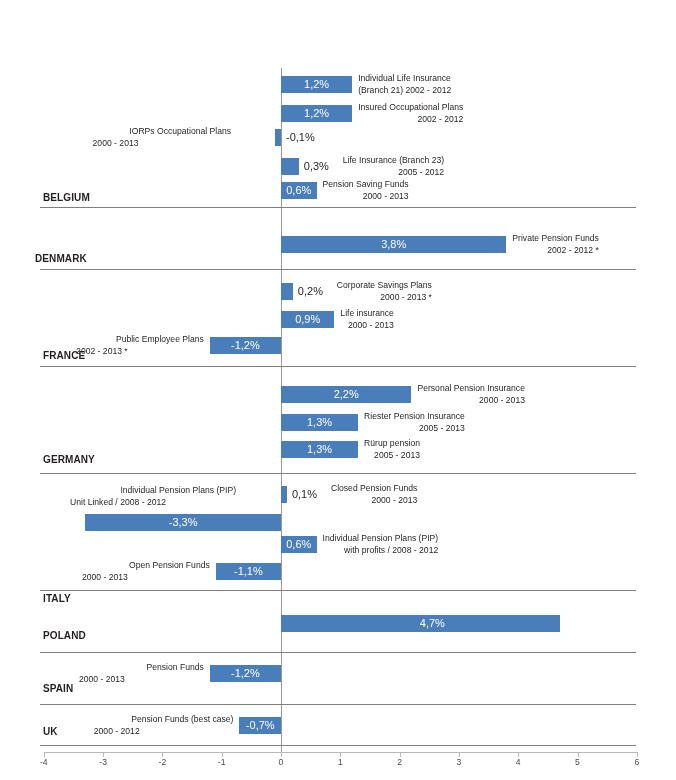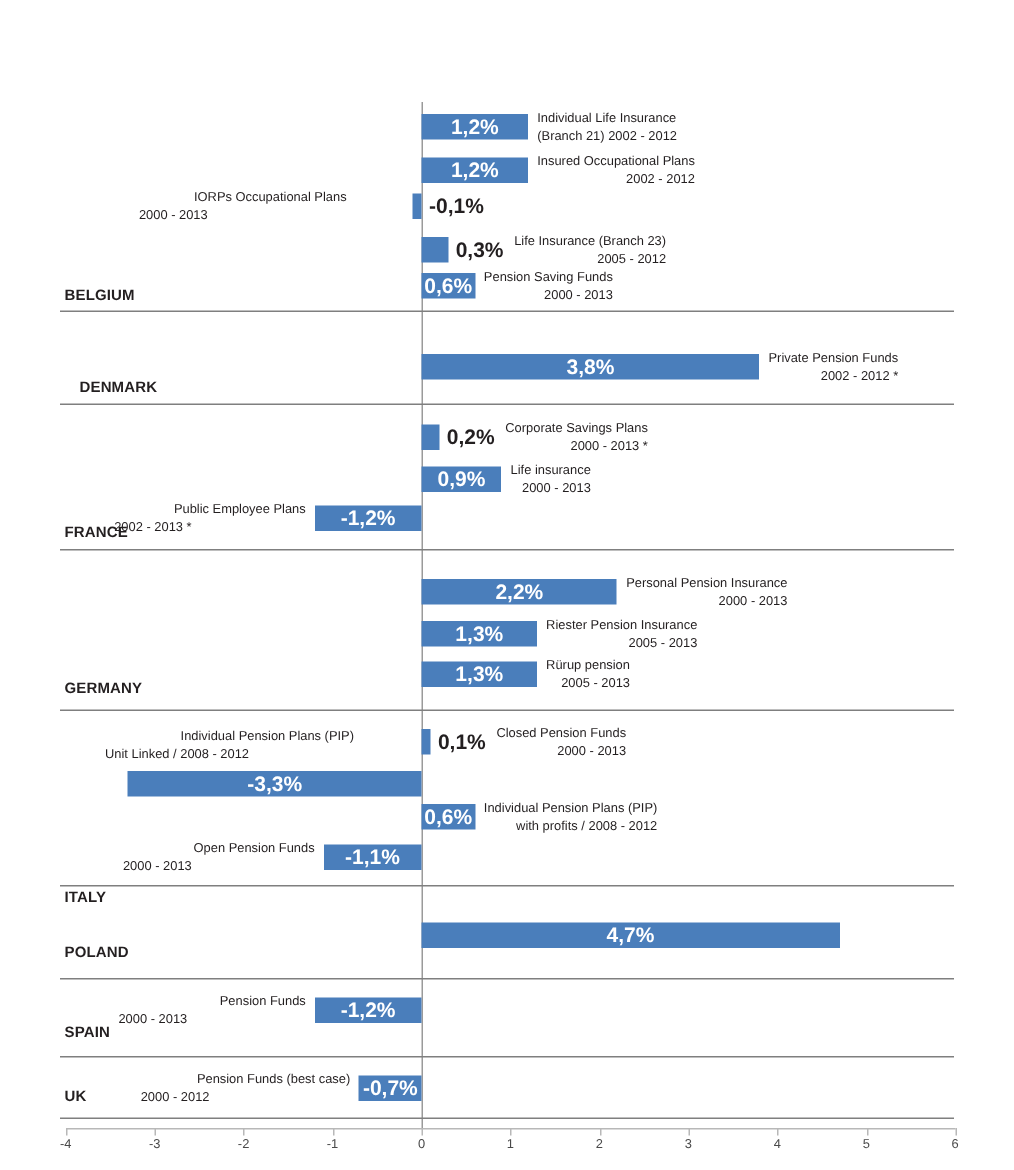--- a/index.html
+++ b/index.html
@@ -47,21 +47,21 @@
 
   
   .bar{
     position:absolute;
     background:#4a7ebb;
     height:17px;
     box-sizing:border-box;
   }
   .bar-value{
     position:absolute;
-    font-size:14px;font-weight:bold;
+    font-size:11px;font-weight:normal;
     white-space:nowrap;
     line-height:17px;
   }
   .bar-value.inside{color:#ffffff;}
   .bar-value.outside{color:#231f20;}
 
   
   .series-label{
     position:absolute;
     font-size:8.6px;
@@ -101,21 +101,21 @@
       <div class="zero-line" style="top: 68px; height: 684px;"></div>
       <div class="sep" style="top: 207px;"></div>
       <div class="sep" style="top: 269px;"></div>
       <div class="sep" style="top: 366px;"></div>
       <div class="sep" style="top: 473px;"></div>
       <div class="sep" style="top: 590px;"></div>
       <div class="sep" style="top: 652px;"></div>
       <div class="sep" style="top: 704px;"></div>
       <div class="sep" style="top: 745px;"></div>
       <div class="country" style="left: 43px; top: 192px;">BELGIUM</div>
-      <div class="country" style="left: 53px; top: 253px;">DENMARK</div>
+      <div class="country" style="left: 35px; top: 253px;">DENMARK</div>
       <div class="country" style="left: 43px; top: 350px;">FRANCE</div>
       <div class="country" style="left: 43px; top: 454px;">GERMANY</div>
       <div class="country" style="left: 43px; top: 573px; margin-top: 20px;">ITALY</div>
       <div class="country" style="left: 43px; top: 630px;">POLAND</div>
       <div class="country" style="left: 43px; top: 683px;">SPAIN</div>
       <div class="country" style="left: 43px; top: 726px;">UK</div>
       <div class="bar" style="left: 281px; top: 76px; width: 71.16px; height: 17px; background: rgb(74, 126, 187);"></div>
       <div class="bar-value inside" style="top: 76px; left: 281px; width: 71.16px; text-align: center;">1,2%</div>
       <div class="series-label lab-right" style="left: 358.16px; top: 73px;"><span class="l1">Individual Life Insurance</span><span class="l2">(Branch 21) 2002 - 2012</span></div>
       <div class="bar" style="left: 281px; top: 105px; width: 71.16px; height: 17px; background: rgb(74, 126, 187);"></div>
@@ -157,21 +157,21 @@
       <div class="bar" style="left: 85.31px; top: 514px; width: 195.69px; height: 17px; background: rgb(74, 126, 187);"></div>
       <div class="bar-value inside" style="top: 514px; left: 85.31px; width: 195.69px; text-align: center;">-3,3%</div>
       <div class="series-label lab-left" style="left: 0px; width: 236px; text-align: right; top: 485px;"><span class="l1">Individual Pension Plans (PIP)</span><span class="l2" style="text-align: center;">Unit Linked / 2008 - 2012</span></div>
       <div class="bar" style="left: 281px; top: 536px; width: 35.58px; height: 17px; background: rgb(74, 126, 187);"></div>
       <div class="bar-value inside" style="top: 536px; left: 281px; width: 35.58px; text-align: center;">0,6%</div>
       <div class="series-label lab-right" style="left: 322.58px; top: 533px;"><span class="l1">Individual Pension Plans (PIP)</span><span class="l2">with profits / 2008 - 2012</span></div>
       <div class="bar" style="left: 215.77px; top: 563px; width: 65.23px; height: 17px; background: rgb(74, 126, 187);"></div>
       <div class="bar-value inside" style="top: 563px; left: 215.77px; width: 65.23px; text-align: center;">-1,1%</div>
       <div class="series-label lab-left" style="left: 0px; width: 209.77px; text-align: right; top: 560px;"><span class="l1">Open Pension Funds</span><span class="l2" style="text-align: center;">2000 - 2013</span></div>
       <div class="bar" style="left: 281px; top: 615px; width: 278.71px; height: 17px; background: rgb(74, 126, 187);"></div>
-      <div class="bar-value inside" style="top: 615px; left: 281px; width: 278.71px; text-align: center;">4,7%</div>
+      <div class="bar-value inside" style="top: 615px; left: 281px; width: 278.71px; text-align: center; padding-left: 12px;">4,7%</div>
       <div class="bar" style="left: 209.84px; top: 665px; width: 71.16px; height: 17px; background: rgb(74, 126, 187);"></div>
       <div class="bar-value inside" style="top: 665px; left: 209.84px; width: 71.16px; text-align: center;">-1,2%</div>
       <div class="series-label lab-left" style="left: 0px; width: 203.84px; text-align: right; top: 662px;"><span class="l1">Pension Funds</span><span class="l2" style="text-align: center;">2000 - 2013</span></div>
       <div class="bar" style="left: 239.49px; top: 717px; width: 41.51px; height: 17px; background: rgb(74, 126, 187);"></div>
       <div class="bar-value inside" style="top: 717px; left: 239.49px; width: 41.51px; text-align: center;">-0,7%</div>
       <div class="series-label lab-left" style="left: 0px; width: 233.49px; text-align: right; top: 714px;"><span class="l1">Pension Funds (best case)</span><span class="l2" style="text-align: center;">2000 - 2012</span></div>
     </div>
   <div id="axis">
       <div class="axis-line"></div>
       <div class="tick" style="left: 43.8px;"></div>

